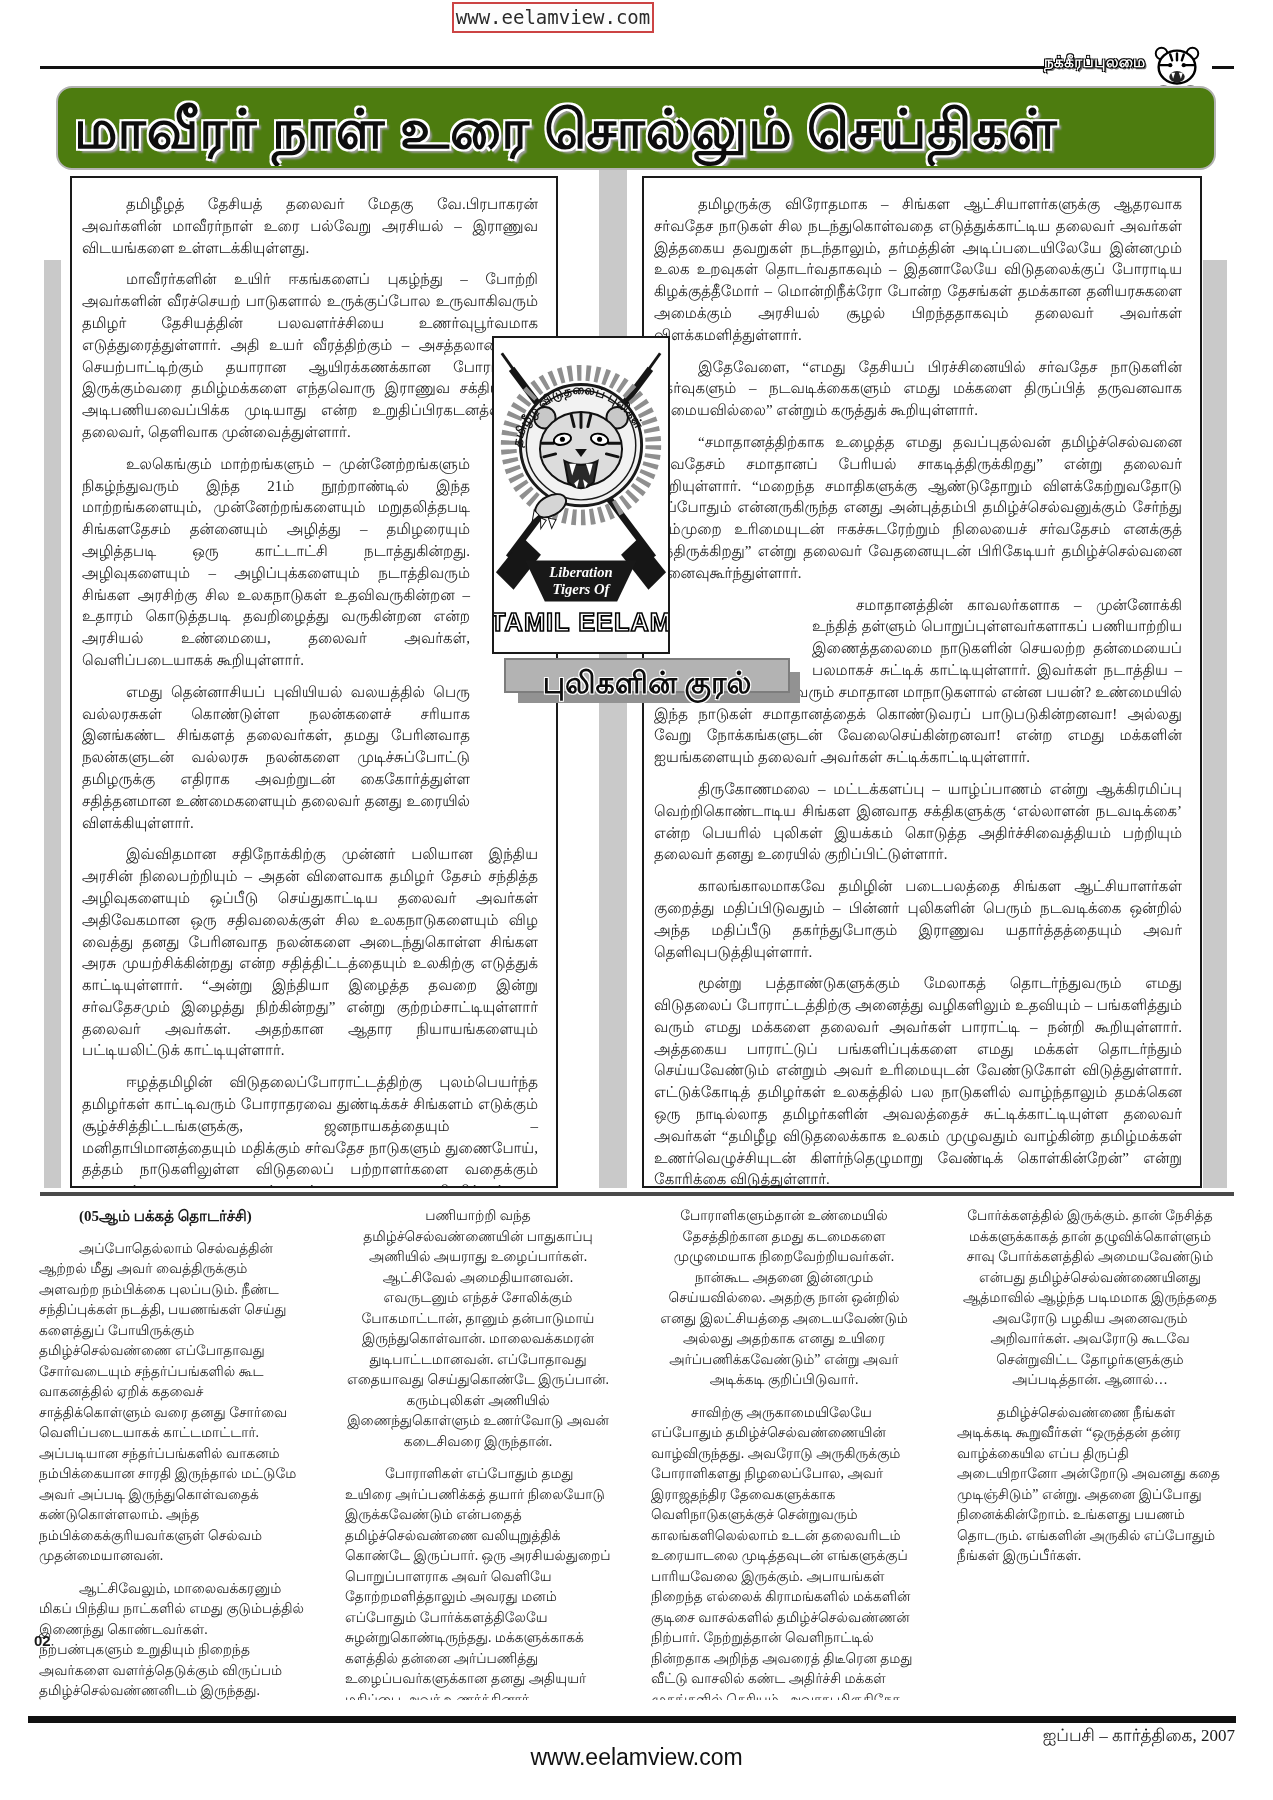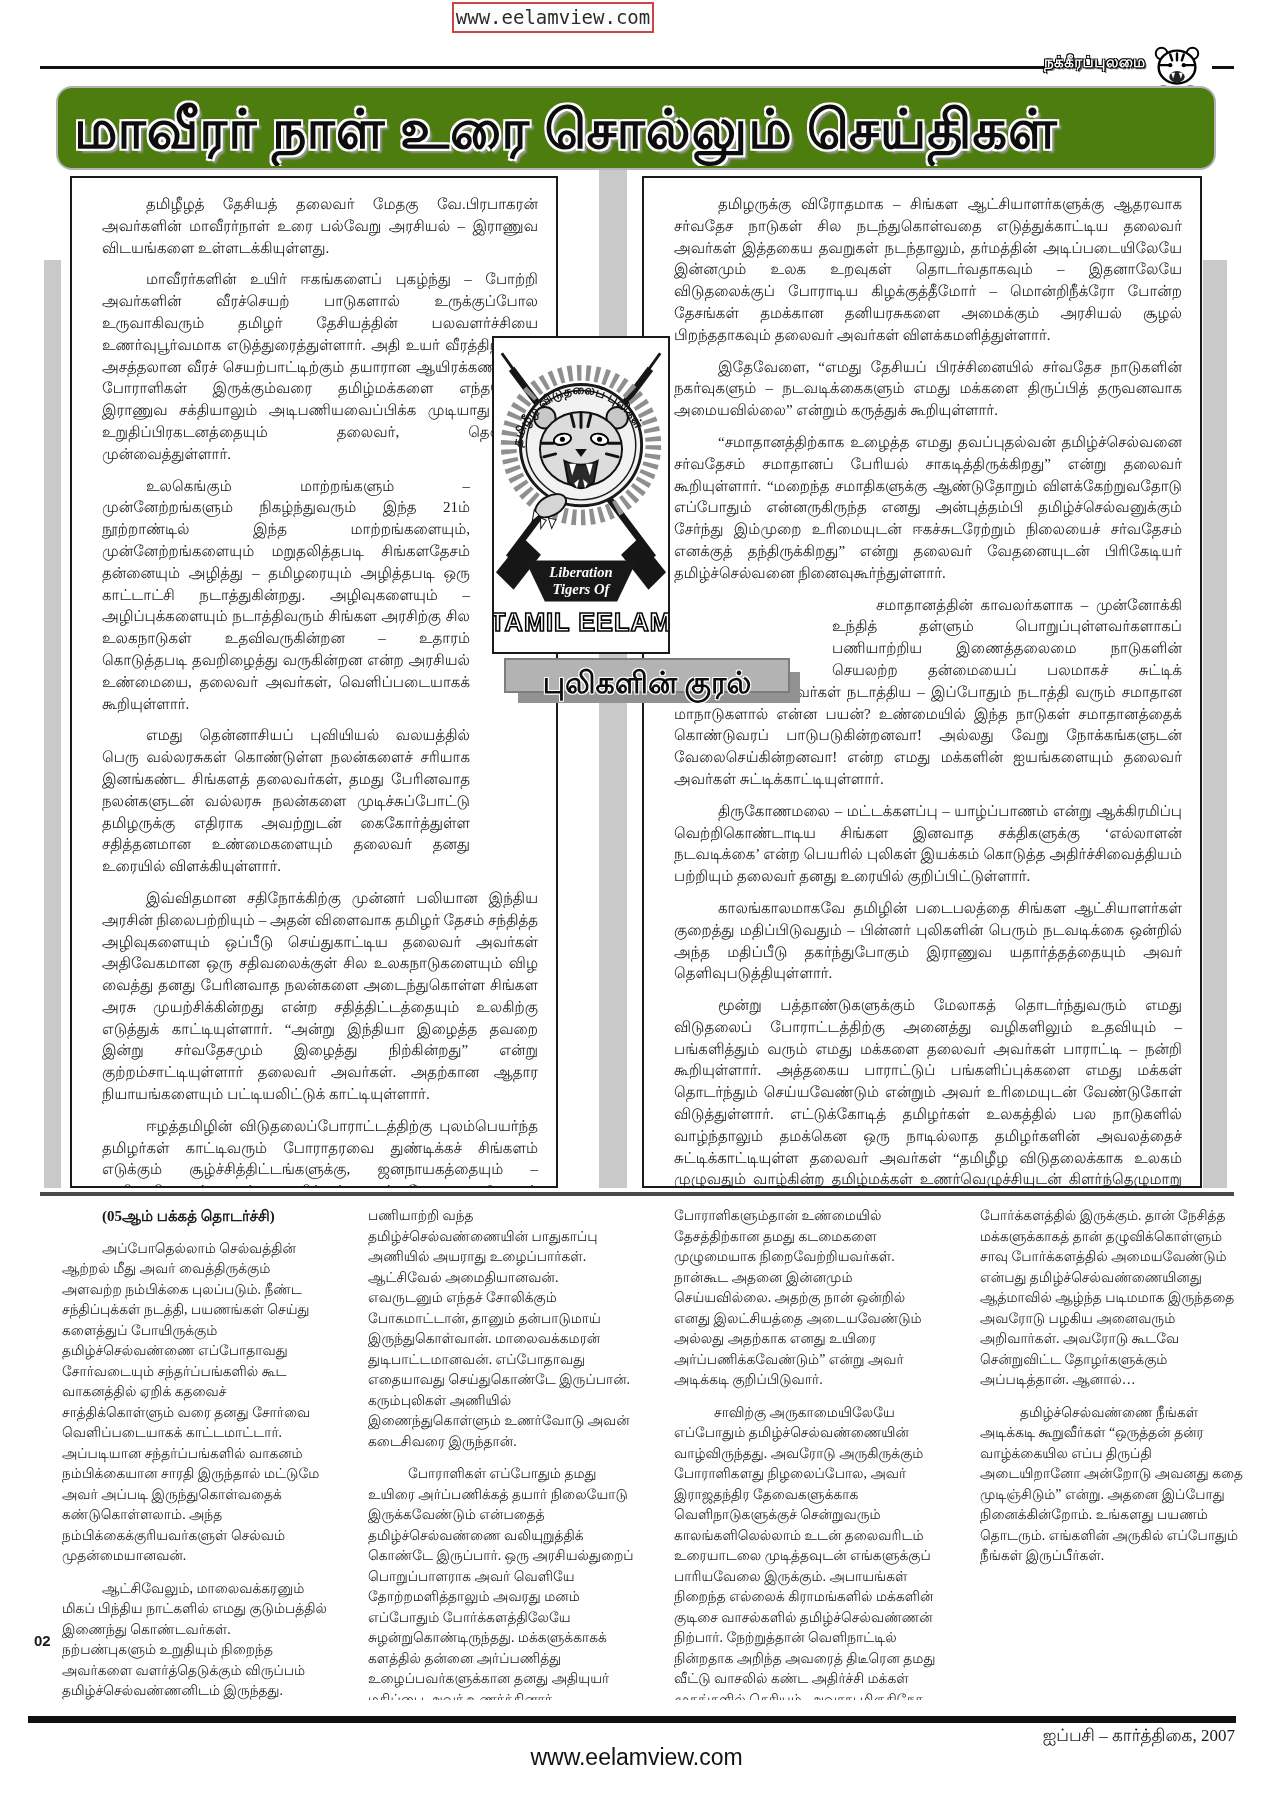--- a/index.html
+++ b/index.html
@@ -30,21 +30,21 @@
            text-shadow:-2px -2px 0 #fff,2px -2px 0 #fff,-2px 2px 0 #fff,2px 2px 0 #fff,4px 4px 2px #9a9a9a;}
 
   
   .main-area{position:absolute;left:0;top:176px;width:1273px;height:1012px;}
   .gray-strip{position:absolute;background:#c9c9c9;}
   .strip-left{left:44px;top:84px;width:17px;height:928px;}
   .strip-center{left:599px;top:-6px;width:28px;height:1018px;}
   .strip-right{left:1203px;top:84px;width:24px;height:928px;}
 
   .article-box{position:absolute;top:0;height:1012px;background:#fff;border:2px solid #1a1a1a;
-           box-sizing:border-box;padding:16px 18px 10px 30px;overflow:hidden;}
+           box-sizing:border-box;padding:16px 18px 10px 10px;overflow:hidden;}
   .box-left{left:70px;width:488px;}
   .box-right{left:642px;width:560px;}
   .article-box p{margin:0 0 10px 0;text-indent:44px;text-align:justify;
            font-size:15px;line-height:21.8px;}
   .wrap-spacer-left{float:right;width:62px;height:386px;margin-left:6px;}
   .wrap-spacer-right{float:left;width:152px;height:76px;margin-right:6px;}
 
   
   .logo-box{position:absolute;left:492px;top:160px;width:178px;height:318px;background:#fff;
            border:2px solid #1a1a1a;box-sizing:border-box;z-index:5;}
@@ -52,25 +52,25 @@
   .caption-banner{position:absolute;left:504px;top:482px;width:286px;height:35px;z-index:6;
            background:#b3b3b3;border:2px solid #7d7d7d;box-sizing:border-box;
            box-shadow:12px 12px 0 -2px #929292;
            text-align:center;font-size:30px;line-height:46px;font-weight:bold;color:#0d0d0d;
            text-shadow:-1px -1px 0 #fff,1px -1px 0 #fff,-1px 1px 0 #fff,1px 1px 0 #fff;}
 
   
   .divider{position:absolute;left:40px;top:1192px;width:1194px;height:4px;background:#4a4a4a;}
 
   
-  .bottom-section{position:absolute;left:62px;top:1206px;width:1184px;height:494px;
+  .bottom-section{position:absolute;left:39px;top:1206px;width:1184px;height:494px;
            display:flex;gap:40px;overflow:hidden;}
   .bottom-col{flex:1 1 0;overflow:hidden;font-size:13.8px;line-height:20.5px;text-align:left;}
   .bottom-col p{margin:0 0 12px 0;text-indent:40px;}
-  .bottom-col p.noind{text-indent:0;}
+  .bottom-col p.noind{text-indent:0;text-align:center;}
   .cont-note{font-size:15px;font-weight:bold;margin:0 0 24px 0;}
 
   
   .footer-rule{position:absolute;left:28px;top:1716px;width:1208px;height:7px;background:#111;}
   .footer-pagenum{position:absolute;left:34px;top:1632px;font-family:"Liberation Sans",sans-serif;
            font-weight:bold;font-size:15px;}
   .footer-date{position:absolute;right:38px;top:1726px;width:400px;text-align:right;
            font-weight:normal;font-size:17px;}
   .footer-url{position:absolute;left:0;top:1744px;width:1273px;text-align:center;
            font-family:"Liberation Sans",sans-serif;font-size:23px;color:#111;}

